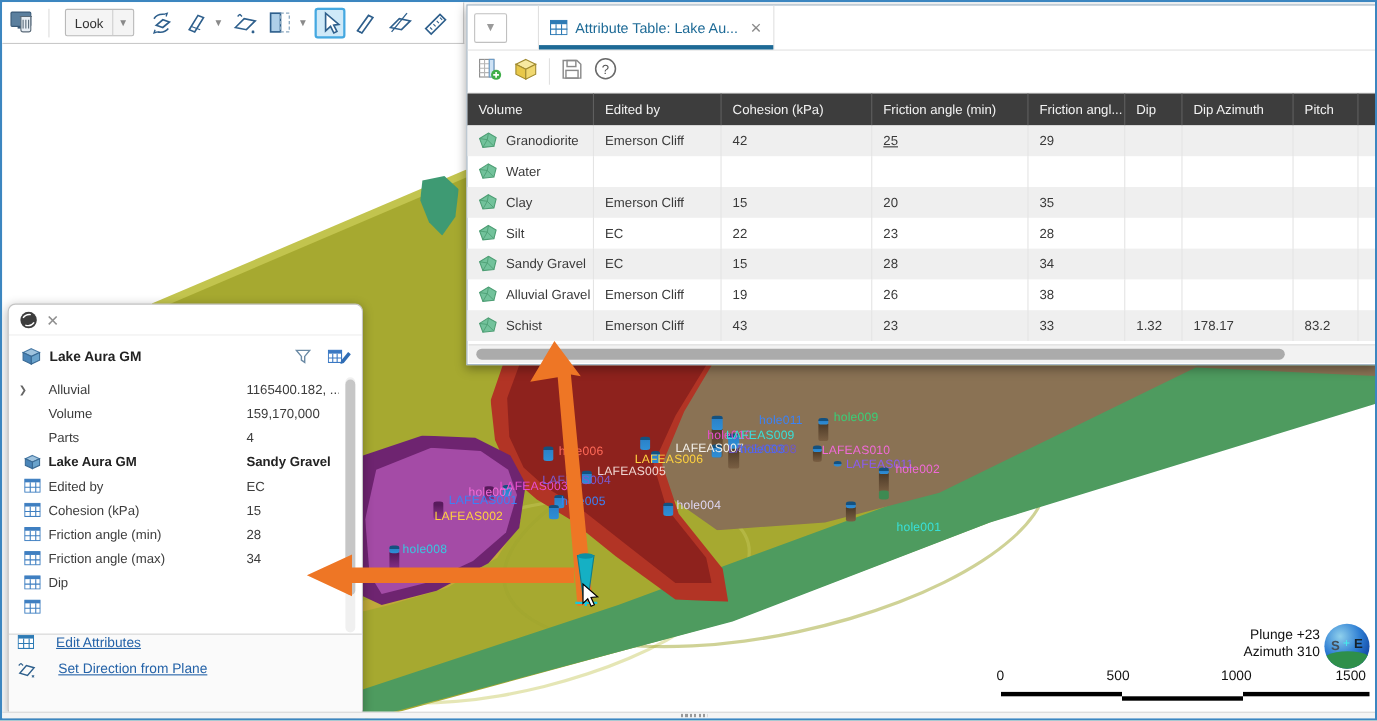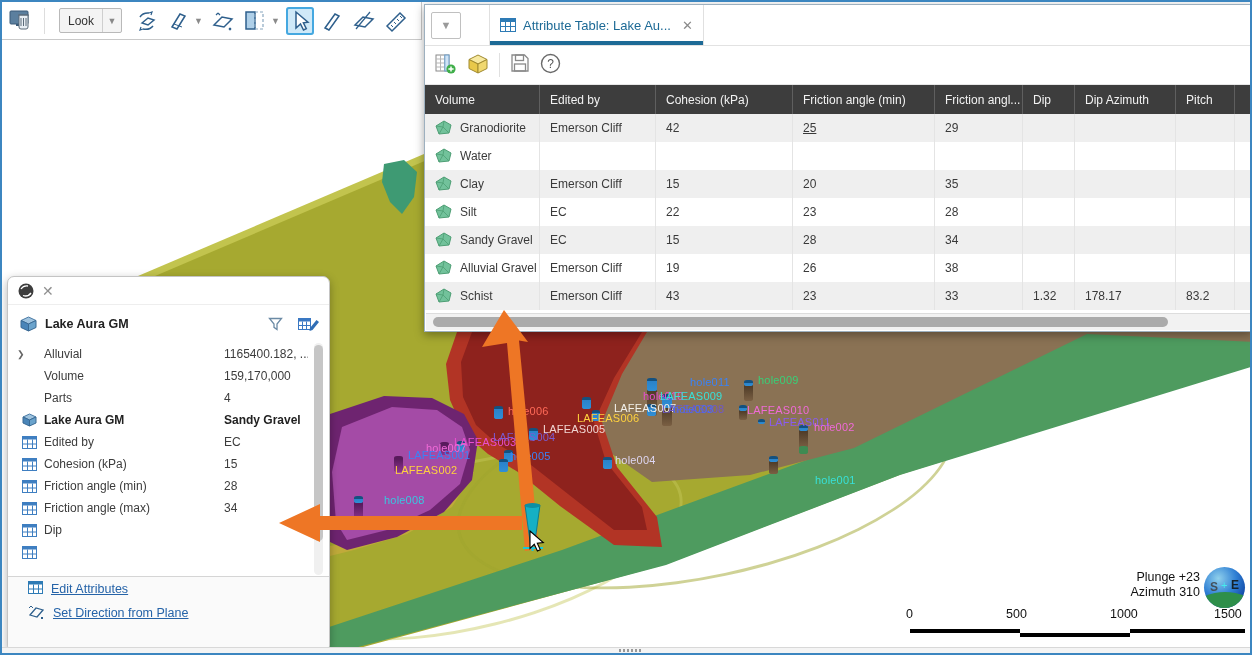--- a/index.html
+++ b/index.html
@@ -62,21 +62,21 @@
   .prow{height:22px;display:flex;align-items:center;position:relative;}
   .prow .chev{position:absolute;left:9px;color:#666;font-size:9px;}
   .prow .picon{position:absolute;left:14px;top:4px;}
   .prow .plabel{position:absolute;left:36px;font-size:12px;color:#3c3c3c;white-space:nowrap;}
   .prow .pvalue{position:absolute;left:216px;font-size:12px;color:#3c3c3c;white-space:nowrap;}
   .prow.bold .plabel,.prow.bold .pvalue{font-weight:bold;color:#222;}
   .prow.bold .plabel{left:36px;} .prow.bold .picon{left:14px;}
   #sdscroll{position:absolute;right:6px;top:66px;width:9px;height:232px;background:#f0f0f0;border-radius:5px;}
   #sdthumb{position:absolute;left:0;top:2px;width:9px;height:196px;background:#c6c6c6;border-radius:5px;}
   #sdlinks{position:absolute;left:0;bottom:0;width:100%;height:74px;background:#fafafa;border-top:1px solid #d5d5d5;}
-  .lrow{height:24px;display:flex;align-items:center;gap:8px;padding-left:20px;}
+  .lrow{height:24px;display:flex;gap:20px;padding-left:8px;}
   .lrow a{font-size:12.5px;color:#2563a8;text-decoration:underline;}
   
   #annot{position:absolute;inset:0;z-index:50;pointer-events:none;}
   #bottombar{position:absolute;left:0;bottom:0;width:100%;height:5px;background:#f4f4f4;border-top:1px solid #d8d8d8;z-index:30;}
   #grip{position:absolute;left:617px;top:1px;width:24px;height:3px;
         background:repeating-linear-gradient(90deg,#999 0 2px,transparent 2px 4px);}
   #scalebar{position:absolute;left:896px;top:605px;width:352px;height:34px;z-index:10;}
   .stick{position:absolute;top:0;font-size:12.5px;color:#111;}
   .sseg{position:absolute;background:#000;height:4px;}
   #orient{position:absolute;left:1098px;top:568px;width:100px;text-align:right;font-size:12.5px;color:#111;line-height:15px;z-index:10;}
@@ -159,21 +159,21 @@
         <div class="hlabel" style="left: 767px; top: 414px; color: rgb(138, 92, 240);">LAFEAS011</div>
         <div class="hlabel" style="left: 812px; top: 419px; color: rgb(240, 106, 216);">hole002</div>
         <div class="hlabel" style="left: 775px; top: 472px; color: rgb(56, 224, 216); margin-left: 38px;">hole001</div>
         <div class="hlabel" style="left: 613px; top: 452px; color: rgb(222, 214, 242);">hole004</div>
         <div class="hlabel" style="left: 452px; top: 434px; color: rgb(232, 79, 208);">LAFEAS003</div>
         <div class="hlabel" style="left: 491px; top: 429px; color: rgb(122, 91, 208);">LAFEAS004</div>
         <div class="hlabel" style="left: 424px; top: 440px; color: rgb(240, 106, 216);">hole007</div>
         <div class="hlabel" style="left: 406px; top: 447px; color: rgb(59, 130, 246);">LAFEAS001</div>
         <div class="hlabel" style="left: 393px; top: 462px; color: rgb(255, 210, 62);">LAFEAS002</div>
         <div class="hlabel" style="left: 508px; top: 448px; color: rgb(59, 130, 246);">hole005</div>
-        <div class="hlabel" style="left: 364px; top: 492px; color: rgb(56, 200, 224); margin-left: 18px;">hole008</div>
+        <div class="hlabel" style="left: 364px; top: 492px; color: rgb(56, 200, 224);">hole008</div>
       </div>
   </div>
 
   <div id="toolbar">
     <div class="tbtn">
       <svg width="26" height="24">
           <rect x="1" y="2" width="18" height="13" rx="1" fill="#5b7f9e" stroke="#3a5a78"></rect>
           <rect x="7" y="15" width="6" height="2" fill="#3a5a78"></rect>
           <path d="M10,6 h9 v12 a2,2 0 0 1 -2,2 h-5 a2,2 0 0 1 -2,-2 z" fill="#e8eef4" stroke="#5a6a78"></path>
           <path d="M9,6 h11 M12,9 v8 M14.5,9 v8 M17,9 v8" stroke="#5a6a78" fill="none"></path>

